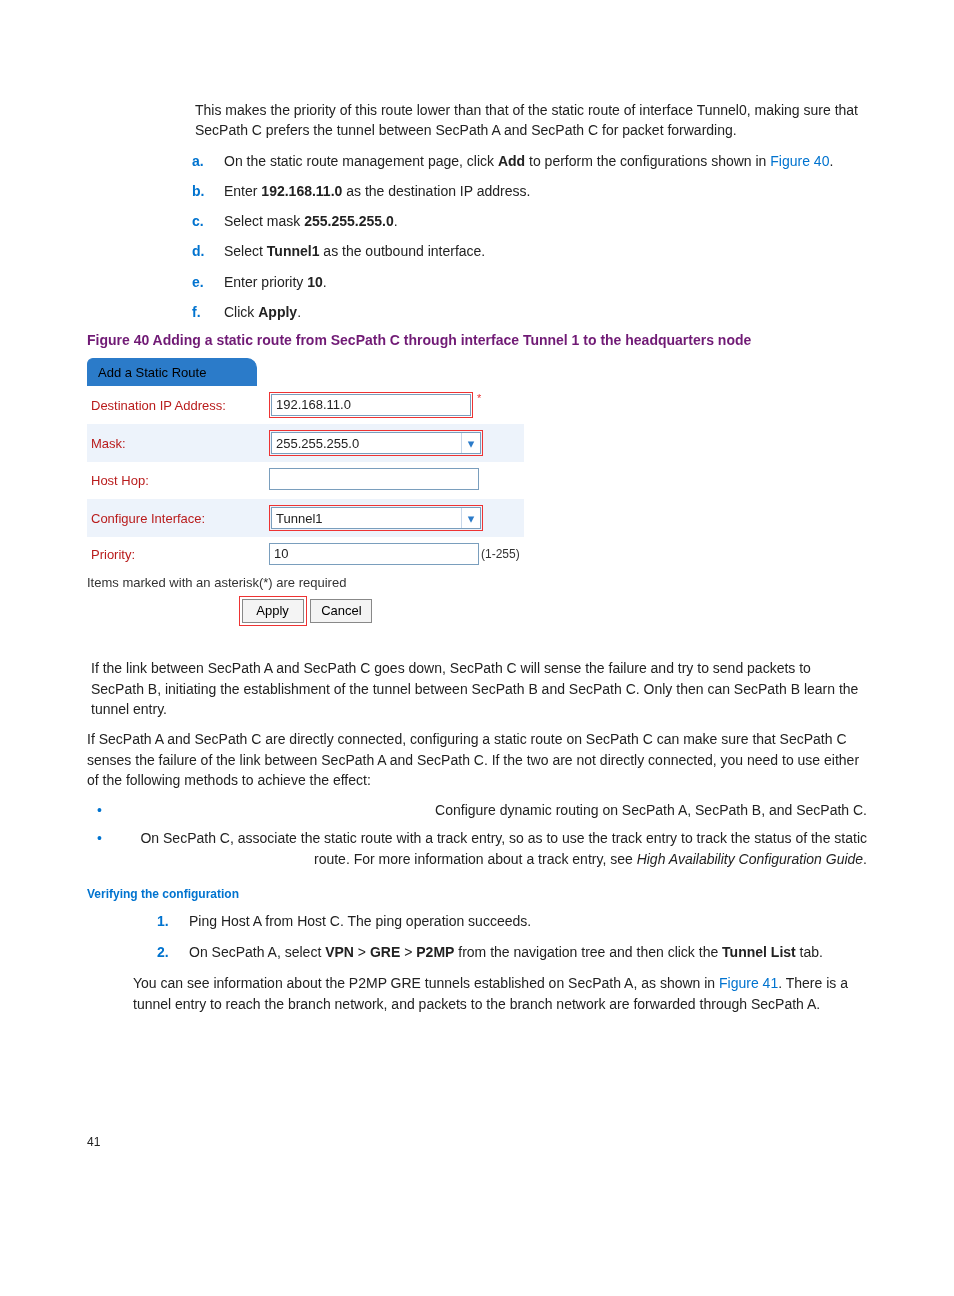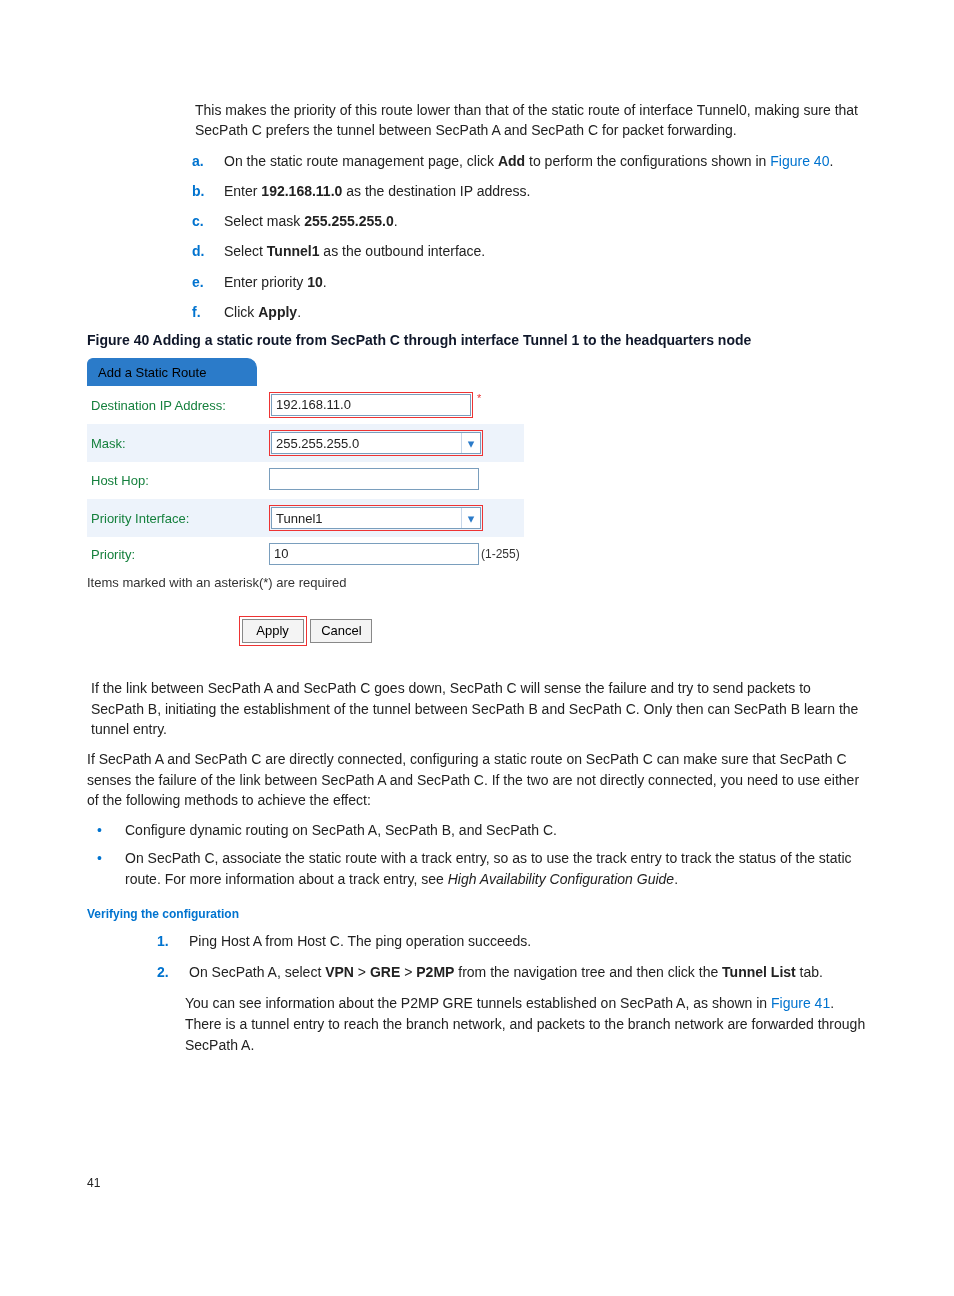--- a/index.html
+++ b/index.html
@@ -33,21 +33,21 @@
   .ol-alpha > li > .marker {
     position: absolute;
     left: 0;
     top: 0;
     color: #0073cf;
     font-weight: bold;
   }
   .link { color: #0073cf; }
   .bold { font-weight: bold; }
   .fig-caption {
-    color: #0f172a;
+    color: #701a75;
     font-weight: bold;
     margin: 8px 0 10px 0;
     font-size: 14px;
   }
   .screenshot {
     width: 437px;
     margin-left: 0px;
     position: relative;
   }
   .tab {
@@ -64,21 +64,21 @@
     border-bottom: none;
     box-sizing: border-box;
   }
   .form-table { width: 437px; border-collapse: collapse; font-size: 13px; }
   .form-table td {
     padding: 6px 4px;
     vertical-align: middle;
   }
   .form-table tr:nth-child(even) { background: #edf3fb; }
   .form-table tr:nth-child(odd)  { background: #ffffff; }
-  .field-label { width: 170px; color: #15803d; }
+  .field-label { width: 170px; color: #b91c1c; }
   .field-input {
     width: 200px; height: 22px;
     border: 1px solid #7a9ebd;
     background: #fff;
     font-size: 13px;
     padding: 0 4px;
     box-sizing: border-box;
     display: inline-block;
     line-height: 20px;
   }
@@ -97,39 +97,40 @@
     display: flex; align-items: center; justify-content: center;
     color: #2b7bc9;
     border-left: 1px solid #c7d7ea;
   }
   .required-box { border: 1px solid #e33; padding: 1px; display: inline-block; }
   .star { color: #e33; font-size: 11px; margin-left: 4px; vertical-align: top; }
   .range { font-size: 12px; color: #333; margin-left: 2px; }
   .note-row { font-size: 13px; color: #333; padding-top: 4px; }
   .btn-row {
     text-align: center;
-    margin: 26px 0 0 0;
+    margin: 6px 0 0 0;
     width: 437px;
   }
   .btn {
     display: inline-block;
     min-width: 62px;
     height: 24px; line-height: 22px;
     border: 1px solid #888;
     background: #f4f4f4;
     font-size: 13px;
     padding: 0 8px;
     cursor: pointer;
   }
   .btn-row .highlight { border: 1px solid #e33; padding: 2px; display: inline-block; }
   .para-block { margin-left: 4px; margin-top: 32px; }
   .bullets {
     list-style: none;
     margin: 8px 0 10px 10px;
     padding: 0;
+    text-align: right;
   }
   .bullets li {
     position: relative;
     padding-left: 28px;
     margin-bottom: 8px;
     line-height: 1.45;
   }
   .bullets li::before {
     content: "•";
     color: #0073cf;
@@ -154,21 +155,21 @@
     padding-left: 32px;
     margin-bottom: 10px;
     line-height: 1.5;
   }
   .ol-num > li > .marker {
     position: absolute;
     left: 0; top: 0;
     color: #0073cf;
     font-weight: bold;
   }
-  .subpara { margin-left: 98px; margin-top: 6px; line-height: 1.5; }
+  .subpara { margin-left: 46px; margin-top: 6px; line-height: 1.5; }
   .pagenum {
     text-align: left;
     width: 100%;
     font-size: 12px;
     margin-top: 120px;
   }
 </style>
 </head>
 <body>
 
@@ -228,21 +229,21 @@
           </span>
         </td>
       </tr>
       <tr>
         <td class="field-label">Host Hop:</td>
         <td>
           <span class="field-input" style="width:210px"></span>
         </td>
       </tr>
       <tr>
-        <td class="field-label">Priority Interface:</td>
+        <td class="field-label">Configure Interface:</td>
         <td>
           <span class="required-box">
             <span class="select">
               <span>Tunnel1</span>
               <span class="chev">▾</span>
             </span>
           </span>
         </td>
       </tr>
       <tr>

